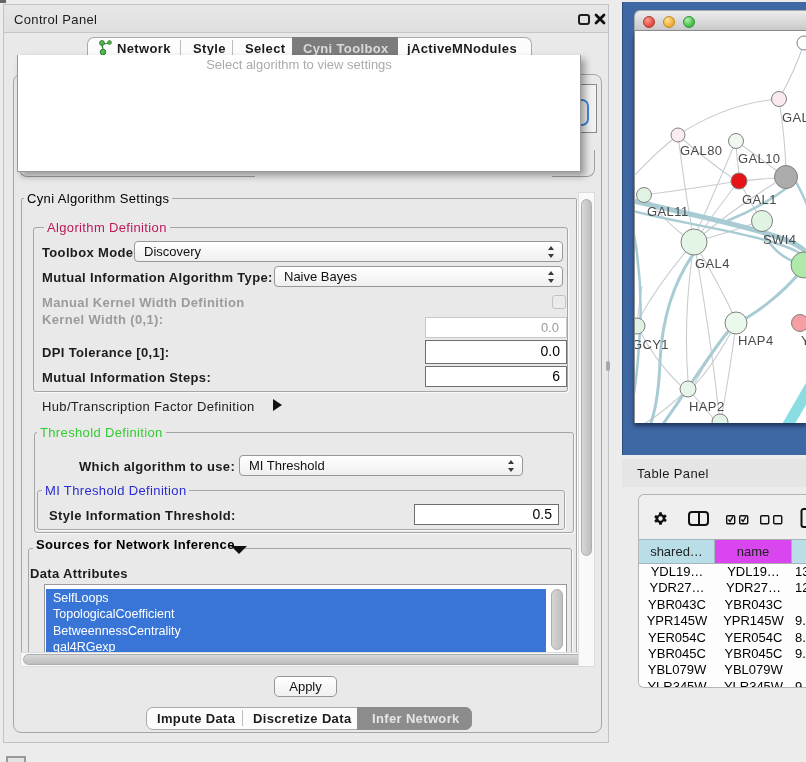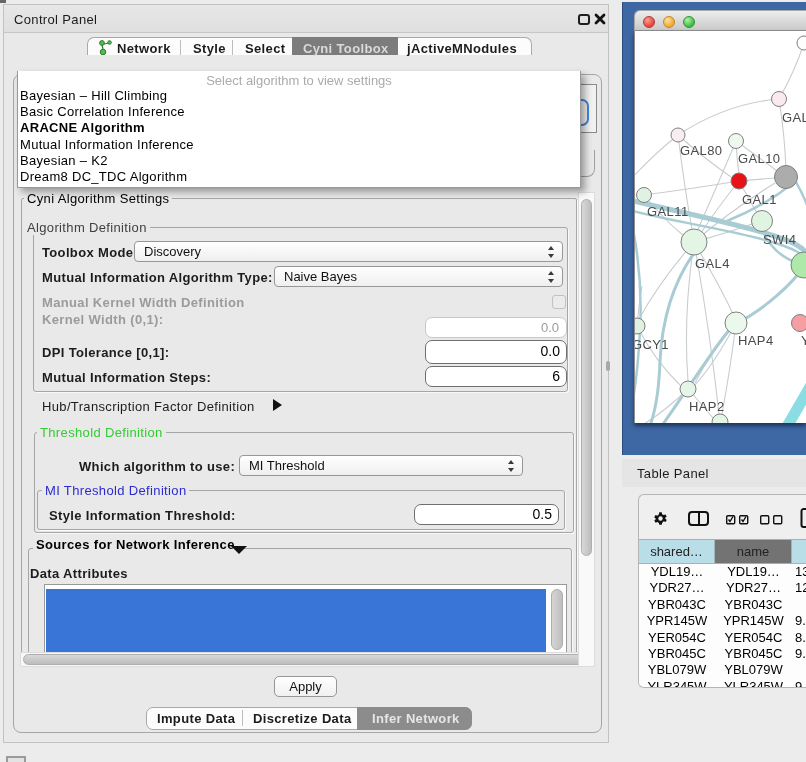--- a/index.html
+++ b/index.html
@@ -6,21 +6,21 @@
 html,body { width:806px; height:762px; background:#ECECEC; font-family:"Liberation Sans", sans-serif; overflow:hidden; position:relative; }
 .abs { position:absolute; }
 .b { font-weight:bold; }
 .lbl { position:absolute; font-size:13px; color:#1c1c1c; white-space:nowrap; letter-spacing:0.35px; }
 .glabel { position:absolute; font-size:13px; background:#E9E9E9; padding:0 3px; white-space:nowrap; letter-spacing:0.35px; }
 .grp { position:absolute; border:1px solid #A6A6A6; border-radius:3px; box-shadow:inset 0 0 0 0 #fff, 1px 1px 0 rgba(255,255,255,.7); }
 .combo { position:absolute; height:21px; border:1px solid #979797; border-radius:4px; background:linear-gradient(#FFFFFF,#EFEFEF); font-size:13px; color:#111; line-height:19px; padding-left:9px; }
 .combo .arr { position:absolute; right:6px; top:3px; width:9px; height:14px; }
 .arr:before { content:""; position:absolute; left:1px; top:1px; border-left:3.5px solid transparent; border-right:3.5px solid transparent; border-bottom:4.5px solid #3a3a3a; }
 .arr:after { content:""; position:absolute; left:1px; bottom:1px; border-left:3.5px solid transparent; border-right:3.5px solid transparent; border-top:4.5px solid #3a3a3a; }
-.fld { position:absolute; background:#fff; font-size:13px; text-align:right;border-radius:7px; }
+.fld { position:absolute; background:#fff; font-size:13px; text-align:right; }
 .tri-r { display:inline-block; width:0; height:0; border-top:6px solid transparent; border-bottom:6px solid transparent; border-left:9px solid #111; }
 .tri-d { display:inline-block; width:0; height:0; border-left:8px solid transparent; border-right:8px solid transparent; border-top:8px solid #111; }
 </style>
 </head>
 <body>
 
 <div class="abs" style="left:3px;top:4px;width:606px;height:739px;border:1px solid #C2C2C2;background:#E9E9E9;"></div>
 <div class="abs" style="left:0;top:0;width:6px;height:3px;background:#666;"></div>
 
 <div class="abs" style="left:4px;top:5px;width:604px;height:28px;background:linear-gradient(#E7E7E7,#DFDFDF);border-bottom:1px solid #C6C6C6;"></div>
@@ -51,21 +51,21 @@
 
 <div class="abs" style="left:560px;top:84px;width:37px;height:49px;border:1px solid #8a8a8a;background:#F1F1F1;"></div>
 <div class="abs" style="left:552px;top:99px;width:37px;height:27px;border:2.5px solid #4286D8;border-radius:7px;background:#F0F0F0;"></div>
 <div class="abs" style="left:19px;top:150px;width:236px;height:27px;border:1px solid #9F9F9F;border-top:none;border-right:none;border-radius:0 0 0 8px;"></div>
 <div class="abs" style="left:552px;top:150px;width:43px;height:27px;border:1px solid #9F9F9F;border-top:none;border-left:none;border-radius:0 0 8px 0;"></div>
 
 <div class="grp" style="left:21px;top:198px;width:556px;height:456px;border-radius:2px;"></div>
 <div class="glabel" style="left:24px;top:191px;">Cyni Algorithm Settings</div>
 
 <div class="grp" style="left:33px;top:227px;width:535px;height:165px;"></div>
-<div class="glabel" style="left:24px;top:220px;color:#404040;">Algorithm Definition</div>
+<div class="glabel" style="left:44px;top:220px;color:#be185d;">Algorithm Definition</div>
 
 <div class="lbl b" style="left:42px;top:245px;">Toolbox Mode:</div>
 <div class="combo" style="left:134px;top:241px;width:429px;">Discovery<span class="arr"></span></div>
 <div class="lbl b" style="left:42px;top:270px;">Mutual Information Algorithm Type:</div>
 <div class="combo" style="left:274px;top:266px;width:289px;">Naive Bayes<span class="arr"></span></div>
 <div class="lbl b" style="left:42px;top:295px;color:#9B9B9B;">Manual Kernel Width Definition</div>
 <div class="abs" style="left:552px;top:295px;width:14px;height:14px;border:1px solid #C2C2C2;border-radius:3px;background:#EBEBEB;"></div>
 <div class="lbl b" style="left:42px;top:312px;color:#9B9B9B;">Kernel Width (0,1):</div>
 <div class="fld" style="left:425px;top:317px;width:142px;height:21px;border:1px solid #C8C8C8;color:#9B9B9B;line-height:19px;padding-right:7px;">0.0</div>
 <div class="lbl b" style="left:42px;top:345px;">DPI Tolerance [0,1]:</div>
@@ -84,42 +84,42 @@
 <div class="lbl b" style="left:49px;top:508px;">Style Information Threshold:</div>
 <div class="fld" style="left:414px;top:504px;width:145px;height:21px;border:1.5px solid #6f6f6f;font-size:14px;line-height:18px;padding-right:6px;">0.5</div>
 
 <div class="grp" style="left:28px;top:548px;width:544px;height:112px;"></div>
 <div class="glabel b" style="left:33px;top:537px;font-weight:bold;">Sources for Network Inference</div>
 <span class="tri-d abs" style="left:231px;top:546px;"></span>
 <div class="lbl b" style="left:30px;top:566px;">Data Attributes</div>
 
 <div class="abs" style="left:44px;top:584px;width:523px;height:69px;border:1px solid #999;background:#fff;overflow:hidden;">
   <div style="position:absolute;left:1px;top:4px;width:500px;height:80px;background:#3875D7;"></div>
+  <div style="position:absolute;left:8px;top:5px;font-size:12.5px;color:#fff;line-height:16.4px;">SelfLoops<br>TopologicalCoefficient<br>BetweennessCentrality<br>gal4RGexp</div>
   <div style="position:absolute;right:3px;top:4px;width:12px;height:61px;background:linear-gradient(90deg,#D5D5D5,#BFBFBF);border:1px solid #ADADAD;border-radius:6px;"></div>
 </div>
 
 <div class="abs" style="left:20px;top:652px;width:570px;height:15px;background:#F7F7F7;border:1px solid #DCDCDC;border-radius:2px;"></div>
 <div class="abs" style="left:23px;top:654px;width:564px;height:11px;border-radius:6px;background:linear-gradient(#D8D8D8,#BDBDBD);border:1px solid #AEAEAE;"></div>
 <div class="abs" style="left:578px;top:192px;width:17px;height:475px;background:#F9F9F9;border:1px solid #DCDCDC;"></div>
 <div class="abs" style="left:581px;top:199px;width:11px;height:357px;border-radius:6px;background:linear-gradient(90deg,#D8D8D8,#BDBDBD);border:1px solid #AEAEAE;"></div>
 
 <div class="abs" style="left:274px;top:676px;width:63px;height:21px;border:1px solid #969696;border-radius:5px;background:linear-gradient(#FFF,#F0F0F0);font-size:13px;text-align:center;line-height:19px;color:#111;">Apply</div>
 
 <div class="abs" style="left:146px;top:707px;width:326px;height:23px;background:#FCFCFC;border:1px solid #A9A9A9;border-radius:7px;"></div>
 <div class="abs" style="left:357px;top:707px;width:115px;height:23px;background:#8C8C8C;border-radius:0 7px 7px 0;"></div>
 <div class="lbl b" style="left:157px;top:711px;">Impute Data</div>
 <div class="abs" style="left:242px;top:710px;width:1px;height:16px;background:#BDBDBD;"></div>
 <div class="lbl b" style="left:253px;top:711px;">Discretize Data</div>
 <div class="lbl b" style="left:372px;top:711px;color:#E6E6E6;">Infer Network</div>
 
 <div class="abs" style="left:6px;top:756px;width:20px;height:12px;border:2px solid #9A9A9A;background:#E3E3E3;"></div>
 
-<div class="abs" style="left:17px;top:55px;width:564px;height:117px;background:#fff;border:1px solid #999;border-top:none;box-shadow:4px 4px 7px rgba(0,0,0,0.35);z-index:20;margin-top:16px;">
+<div class="abs" style="left:17px;top:55px;width:564px;height:117px;background:#fff;border:1px solid #999;border-top:none;box-shadow:4px 4px 7px rgba(0,0,0,0.35);z-index:20;">
   <div style="position:absolute;top:2px;width:100%;text-align:center;font-size:13px;color:#ABABAB;">Select algorithm to view settings</div>
-  <div style="position:absolute;left:2px;top:17px;font-size:13px;color:#000;line-height:16.2px;letter-spacing:0.3px;">Bayesian – Hill Climbing<br>Basic Correlation Inference<br><b>ARACNE Algorithm</b><br>Mutual Information Inference<br>Bayesian – K2<br>Dream8 DC_TDC Algorithm</div>
 </div>
 
 <div class="abs" style="left:606px;top:361px;width:4px;height:10px;background:#A8A8A8;border-radius:2px;"></div>
 
 <div class="abs" style="left:622px;top:2px;width:184px;height:453px;background:#3E68A4;border-left:1px solid #2C4E7E;"></div>
 
 <div class="abs" style="left:634px;top:10px;width:172px;height:21px;background:linear-gradient(#EDEDED,#C9C9C9);border-radius:6px 0 0 0;border-top:1px solid #A8A8A8;border-left:1px solid #A8A8A8;border-bottom:1px solid #8E8E8E;"></div>
 <div class="abs" style="left:643px;top:16px;width:12px;height:12px;border-radius:50%;background:radial-gradient(circle at 35% 30%,#FF9C92,#E5443A 70%);border:0.5px solid #B03A30;"></div>
 <div class="abs" style="left:663px;top:16px;width:12px;height:12px;border-radius:50%;background:radial-gradient(circle at 35% 30%,#FFE09A,#F0A830 70%);border:0.5px solid #C08A20;"></div>
 <div class="abs" style="left:683px;top:16px;width:12px;height:12px;border-radius:50%;background:radial-gradient(circle at 35% 30%,#B4EFA8,#3CBB42 70%);border:0.5px solid #2F9535;"></div>
@@ -218,21 +218,21 @@
   <svg style="position:absolute;left:121px;top:20px;" width="23" height="10" viewBox="0 0 23 10">
       <rect x="0.7" y="0.7" width="8" height="8" rx="1" fill="none" stroke="#111" stroke-width="1.4"></rect>
       <rect x="13.7" y="0.7" width="8" height="8" rx="1" fill="none" stroke="#111" stroke-width="1.4"></rect>
     </svg>
   <svg style="position:absolute;left:161px;top:13px;" width="16" height="20" viewBox="0 0 16 20">
       <path d="M1.5 3 a2 2 0 0 1 2-2 H10 l4.5 4.5 V17 a2 2 0 0 1-2 2 H3.5 a2 2 0 0 1-2-2 z" fill="none" stroke="#111" stroke-width="2"></path>
       <path d="M9.5 1.5 V6 H14" fill="none" stroke="#111" stroke-width="1.6"></path>
     </svg>
 
   <div style="position:absolute;left:0;top:44px;width:76px;height:25px;background:#B9DEE8;border:1px solid #9FB6BC;border-left:none;font-size:13px;text-align:center;line-height:24px;color:#222;">shared…</div>
-  <div style="position:absolute;left:76px;top:44px;width:77px;height:25px;background:#737373;border:1px solid #ACACAC;border-left:none;font-size:13px;text-align:center;line-height:24px;color:#222;">name</div>
+  <div style="position:absolute;left:76px;top:44px;width:77px;height:25px;background:#d946ef;border:1px solid #ACACAC;border-left:none;font-size:13px;text-align:center;line-height:24px;color:#222;">name</div>
   <div style="position:absolute;left:153px;top:44px;width:22px;height:25px;background:#B9DEE8;border:1px solid #9FB6BC;border-left:none;"></div>
 
   <div style="position:absolute;left:0;top:69px;width:175px;height:145px;background:#FDFDFD;"></div>
   <div style="position:absolute;left:0;top:69px;width:76px;font-size:13px;text-align:center;line-height:16.4px;color:#000;">YDL19…<br>YDR27…<br>YBR043C<br>YPR145W<br>YER054C<br>YBR045C<br>YBL079W<br>YLR345W<br>YIL052C</div>
   <div style="position:absolute;left:76px;top:69px;width:77px;font-size:13px;text-align:center;line-height:16.4px;color:#000;">YDL19…<br>YDR27…<br>YBR043C<br>YPR145W<br>YER054C<br>YBR045C<br>YBL079W<br>YLR345W<br>YIL052C</div>
   <div style="position:absolute;left:156px;top:69px;width:20px;font-size:13px;text-align:left;line-height:16.4px;color:#000;overflow:hidden;">13<br>12<br>&nbsp;<br>9.<br>8.<br>9.<br>&nbsp;<br>9.<br>9.</div>
 
   <div style="position:absolute;left:4px;top:209px;width:164px;height:10px;border-radius:5px;background:linear-gradient(#D8D8D8,#BDBDBD);border:1px solid #AEAEAE;"></div>
 </div>
 

